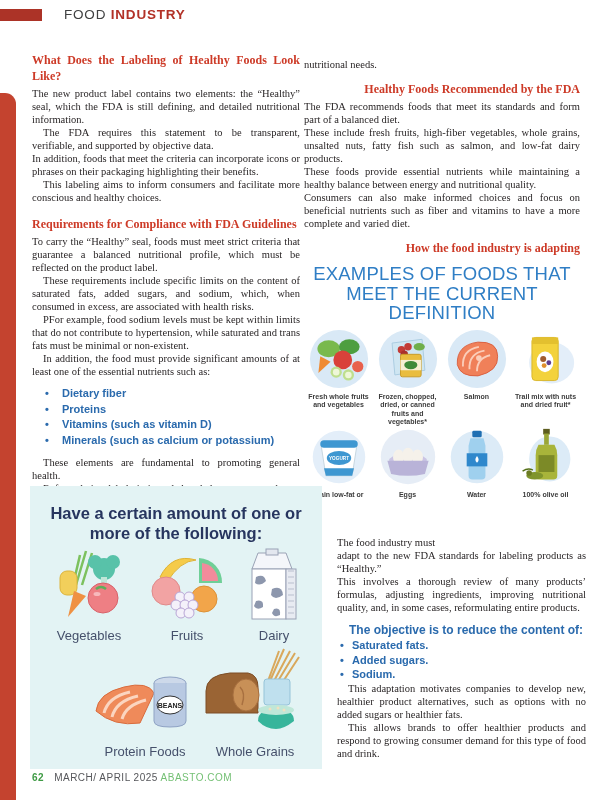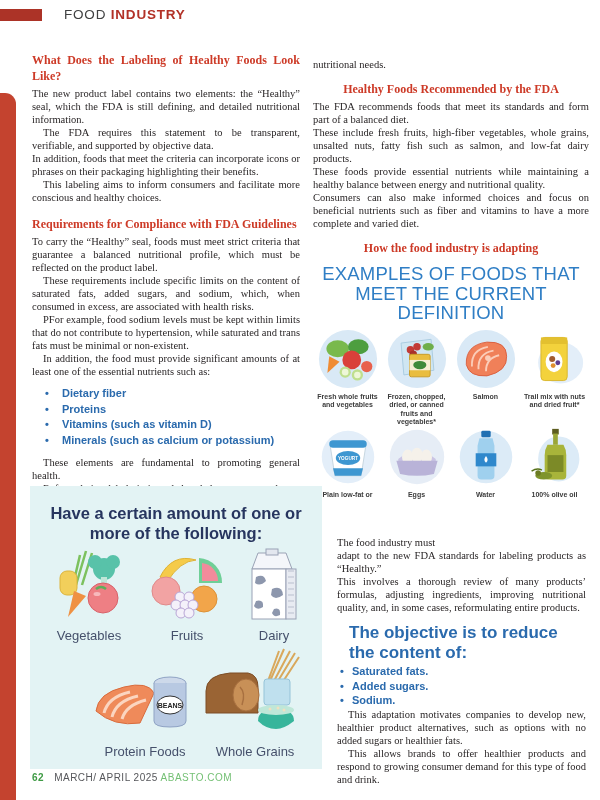--- a/index.html
+++ b/index.html
@@ -12,26 +12,26 @@
   .brand{margin-left:22px;font-family:"Liberation Sans",sans-serif;font-size:13.5px;
          letter-spacing:.8px;color:#3f4041;}
   .brand .bold{font-weight:bold;color:#b23127;}
 
   
   .leftbar{position:absolute;left:0;top:93px;width:16px;height:707px;background:#c4432f;
            border-radius:0 11px 0 0;}
 
   
   .col-left{position:absolute;left:32px;top:52px;width:268px;}
-  .col-right{position:absolute;left:313px;top:58px;width:276px;}
+  .col-right{position:absolute;left:304px;top:58px;width:276px;}
   .col-right-bottom{position:absolute;left:337px;top:520px;width:249px;margin-top:16px;}
 
   h2.red{font-family:"Liberation Serif",serif;font-weight:bold;color:#cd3a27;
          font-size:12px;line-height:16px;margin:0 0 3px 0;text-align:justify;}
-  h2.red.nojus{text-align:center;}
+  h2.red.nojus{text-align:right;}
   .body{font-size:10.5px;line-height:13px;margin:0;text-align:justify;}
   .body.ind{text-indent:11px;}
   .body.preline{white-space:pre-line;}.gap10{height:10px;}.gap12{height:12px;}
 
   
   .blist{margin:8px 0 8px 0;}
   .blist .bi{position:relative;padding-left:30px;font-family:"Liberation Sans",sans-serif;
              font-weight:bold;color:#2a6aad;font-size:11px;line-height:15.5px;}
   .blist .bi::before{content:"•";position:absolute;left:13px;color:#2a6aad;}
 
@@ -40,21 +40,21 @@
               line-height:19.5px;text-align:center;letter-spacing:.2px;margin:8px 0 6px 0;}
   .igrid{display:flex;flex-wrap:wrap;width:276px;}
   .icell{width:69px;display:flex;flex-direction:column;align-items:center;}
   .icell .circ{width:60px;height:60px;}
   .icell .ilabel{font-family:"Liberation Sans",sans-serif;font-weight:bold;color:#3c3c3c;
                  font-size:7px;line-height:8.5px;text-align:center;margin-top:4px;min-height:27px;}
   .icell.r2 .ilabel{min-height:10px;}
 
   
   .obj-head{font-family:"Liberation Sans",sans-serif;font-weight:bold;color:#2a6aad;
-            font-size:17px;margin:9px 0 1px 12px;}
+            font-size:12px;margin:9px 0 1px 12px;}
   .olist .bi{position:relative;padding-left:15px;font-family:"Liberation Sans",sans-serif;
              font-weight:bold;color:#2a6aad;font-size:11px;line-height:14.5px;}
   .olist .bi::before{content:"•";position:absolute;left:3px;color:#2a6aad;}
 
   
   .bluebox{position:absolute;left:30px;top:486px;width:292px;height:283px;background:#e3f3f4;
            border-radius:0;}
   .bb-head{font-family:"Liberation Sans",sans-serif;font-weight:bold;color:#27355f;
            font-size:16.5px;line-height:20px;text-align:center;margin:17px 14px 4px 14px;}
   .bb-row{display:flex;justify-content:space-around;align-items:flex-end;}

